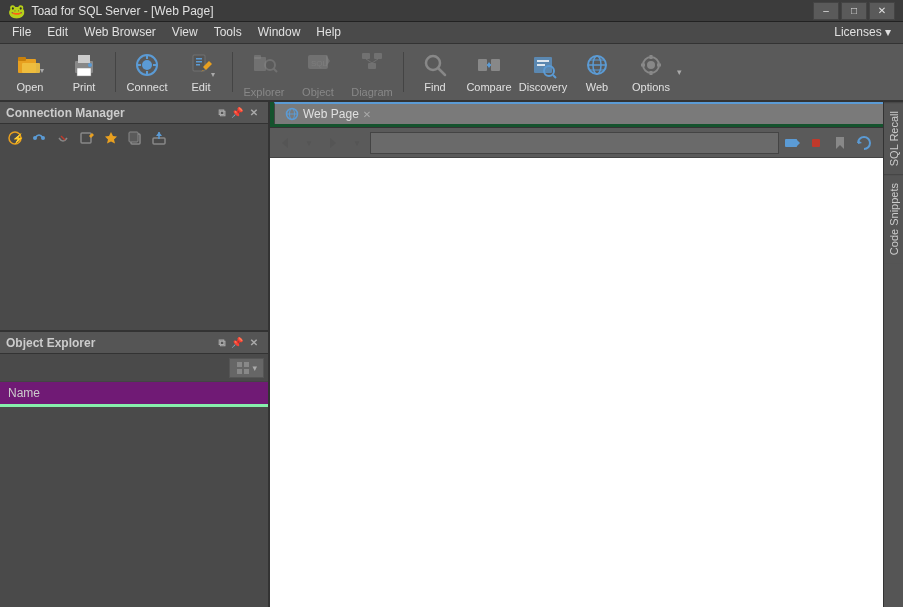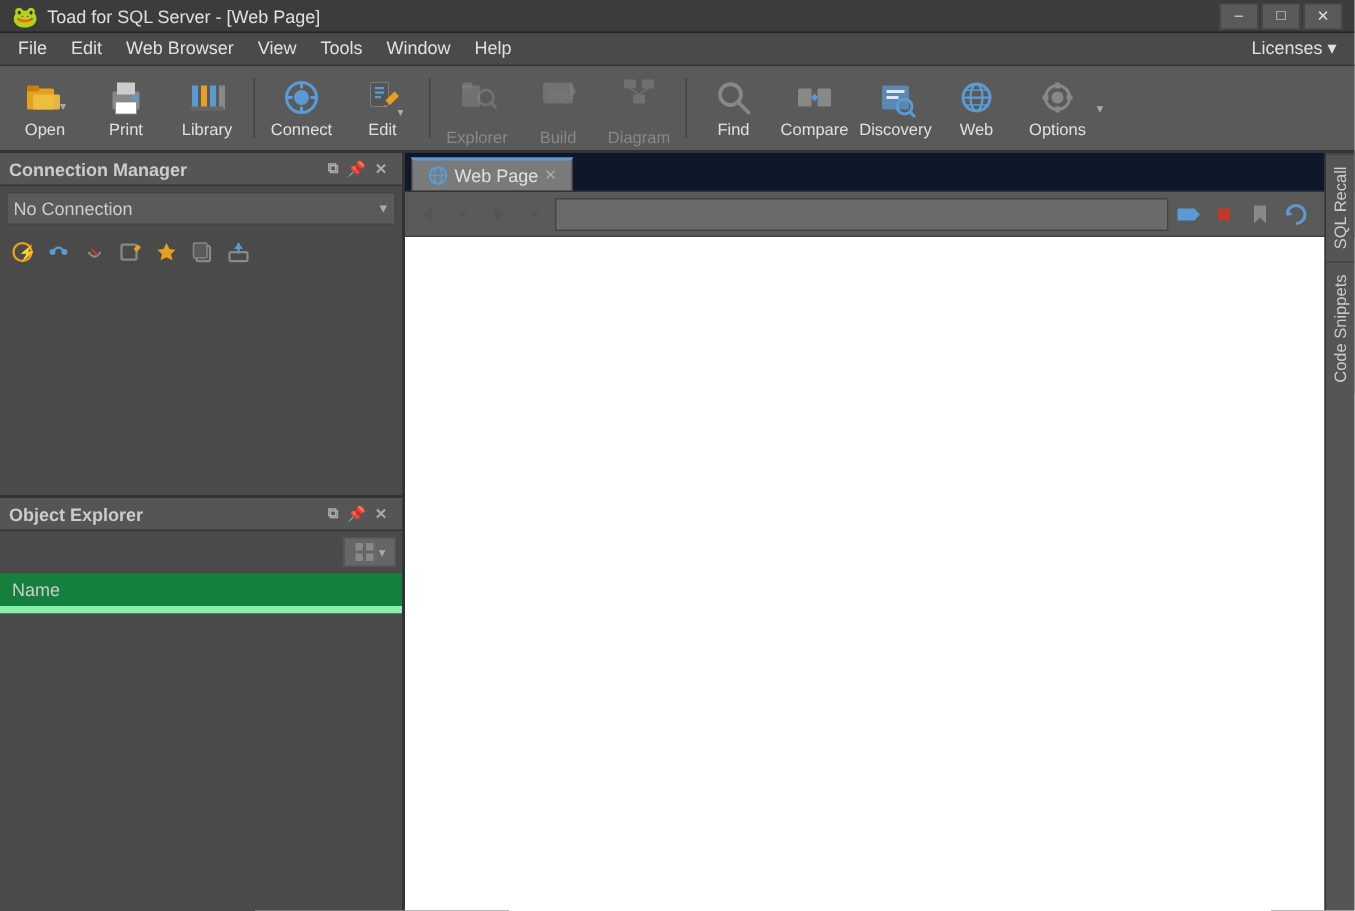--- a/index.html
+++ b/index.html
@@ -242,43 +242,43 @@
       border: 1px solid #555;
       color: #ccc;
       padding: 2px 6px;
       cursor: pointer;
       font-size: 11px;
     }
     #obj-name-header {
       padding: 4px 8px;
       font-size: 12px;
       color: #ccc;
-      border-bottom: 5px solid #86efac;
-      background: #15803d;
+      border-bottom: 3px solid #86efac;
+      background: #701a75;
     }
     #obj-list {
       flex: 1;
       background: #4a4a4a;
     }
 
     
     #right-panel {
       flex: 1;
       display: flex;
       flex-direction: column;
     }
 
     
     #tab-bar {
-      background: #0f172a;
+      background: #14532d;
       height: 26px;
       display: flex;
-      align-items: flex-end;
       padding: 0 4px;
       border-bottom: 1px solid #333;
+      flex-direction: column;
     }
     .tab {
       display: flex;
       align-items: center;
       gap: 4px;
       padding: 4px 10px;
       background: #6a6a6a;
       border: 1px solid #444;
       border-bottom: none;
       color: #e0e0e0;
@@ -425,32 +425,20 @@
       <svg width="28" height="28" viewBox="0 0 28 28">
         <rect x="5" y="10" width="18" height="12" rx="1" fill="#888"></rect>
         <rect x="8" y="4" width="12" height="8" fill="#ccc"></rect>
         <rect x="7" y="17" width="14" height="8" fill="#fff" stroke="#888" stroke-width="0.5"></rect>
         <circle cx="20" cy="14" r="2" fill="#5b9bd5"></circle>
       </svg>
     </div>
     <span>Print</span>
   </div>
 
-  <div class="toolbar-btn">
-    <div class="icon">
-      <svg width="28" height="28" viewBox="0 0 28 28">
-        <rect x="4" y="6" width="4" height="16" fill="#5b9bd5"></rect>
-        <rect x="10" y="6" width="4" height="16" fill="#e8a020"></rect>
-        <rect x="16" y="6" width="4" height="16" fill="#5b9bd5"></rect>
-        <rect x="22" y="6" width="4" height="16" fill="#888"></rect>
-        <rect x="3" y="20" width="22" height="3" fill="#666"></rect>
-      </svg>
-    </div>
-    <span>Library</span>
-  </div>
 
   <div class="toolbar-separator"></div>
 
   <div class="toolbar-btn">
     <div class="icon">
       <svg width="28" height="28" viewBox="0 0 28 28">
         <circle cx="14" cy="14" r="10" fill="none" stroke="#5b9bd5" stroke-width="2"></circle>
         <circle cx="14" cy="14" r="5" fill="#5b9bd5"></circle>
         <line x1="14" y1="4" x2="14" y2="8" stroke="#5b9bd5" stroke-width="2"></line>
         <line x1="14" y1="20" x2="14" y2="24" stroke="#5b9bd5" stroke-width="2"></line>
@@ -493,21 +481,21 @@
   </div>
 
   <div class="toolbar-btn disabled">
     <div class="icon">
       <svg width="28" height="28" viewBox="0 0 28 28">
         <rect x="4" y="8" width="20" height="14" rx="2" fill="#888" opacity="0.5"></rect>
         <text x="7" y="19" font-size="8" fill="#888" opacity="0.5">SQL</text>
         <polygon points="22,8 26,14 22,20" fill="#888" opacity="0.5"></polygon>
       </svg>
     </div>
-    <span>Build</span>
+    <span>Object</span>
   </div>
 
   <div class="toolbar-btn disabled">
     <div class="icon">
       <svg width="28" height="28" viewBox="0 0 28 28">
         <rect x="4" y="6" width="8" height="6" rx="1" fill="#888" opacity="0.5"></rect>
         <rect x="16" y="6" width="8" height="6" rx="1" fill="#888" opacity="0.5"></rect>
         <rect x="10" y="16" width="8" height="6" rx="1" fill="#888" opacity="0.5"></rect>
         <line x1="8" y1="12" x2="14" y2="16" stroke="#888" stroke-width="1" opacity="0.5"></line>
         <line x1="20" y1="12" x2="14" y2="16" stroke="#888" stroke-width="1" opacity="0.5"></line>
@@ -589,27 +577,20 @@
 
   <div id="left-panel">
 
     <div id="connection-manager">
       <div class="panel-header">
         <span class="panel-header-title">Connection Manager</span>
         <span class="panel-header-btn">⧉</span>
         <span class="panel-header-btn">📌</span>
         <span class="panel-header-btn">✕</span>
       </div>
-      <div id="conn-dropdown-row">
-        <div id="conn-dropdown-wrapper">
-          <select id="conn-dropdown">
-            <option>No Connection</option>
-          </select>
-        </div>
-      </div>
       <div id="conn-toolbar">
         <div class="conn-tool-btn">
           <svg width="16" height="16" viewBox="0 0 16 16">
             <circle cx="8" cy="8" r="6" fill="none" stroke="#e8a020" stroke-width="1.5"></circle>
             <text x="5" y="12" font-size="10" fill="#e8a020">⚡</text>
           </svg>
         </div>
         <div class="conn-tool-btn">
           <svg width="16" height="16" viewBox="0 0 16 16">
             <path d="M4,8 Q8,2 12,8" fill="none" stroke="#5b9bd5" stroke-width="1.5"></path>

